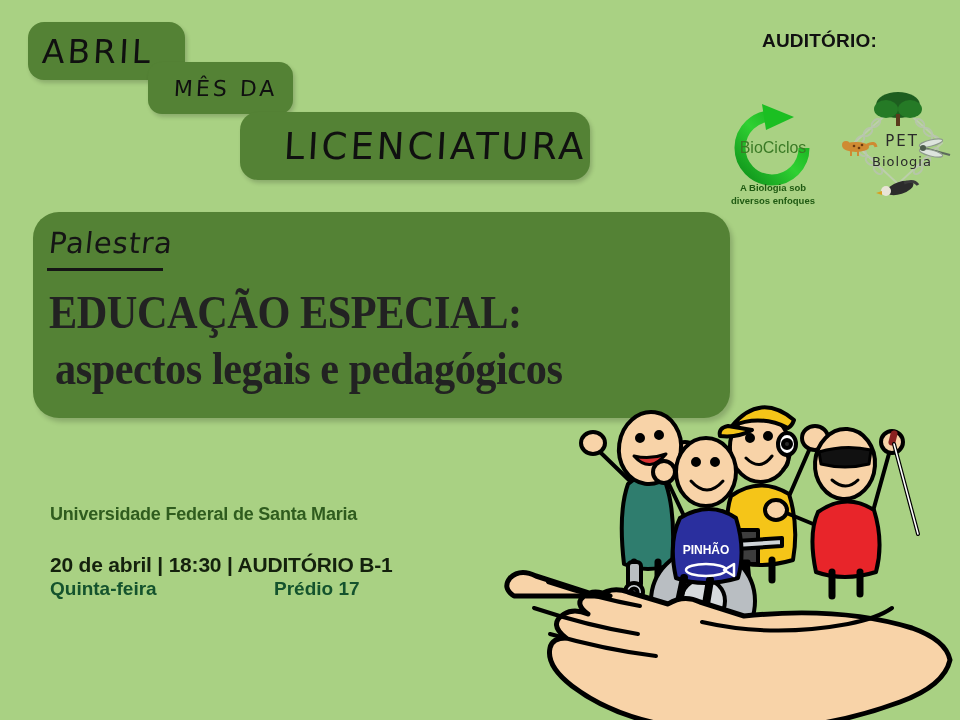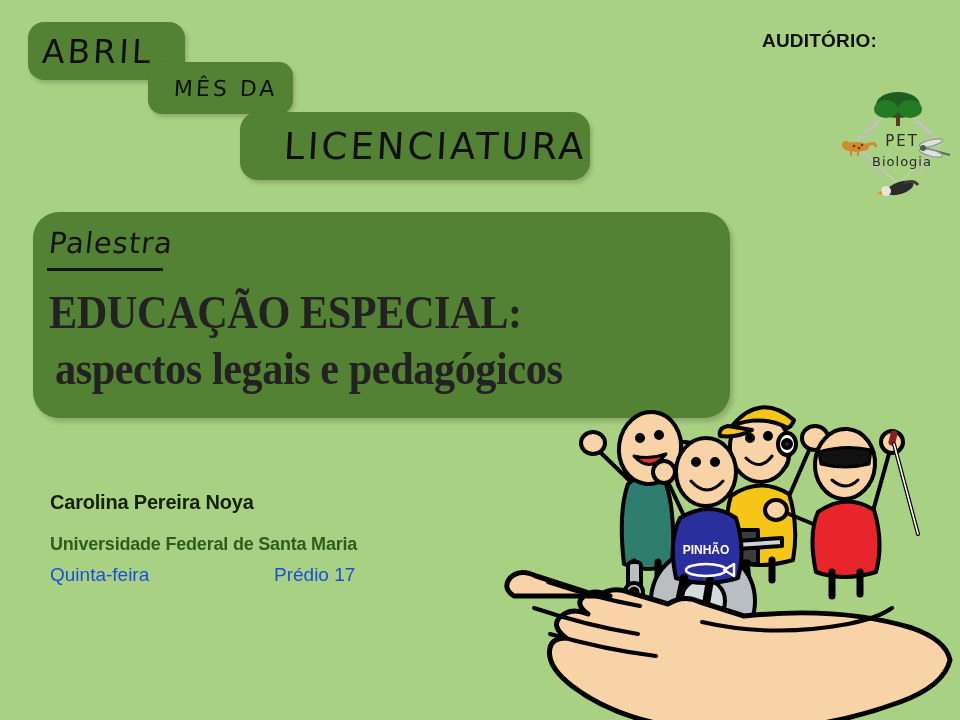--- a/index.html
+++ b/index.html
@@ -79,21 +79,21 @@
   #title-line1{ top:74px; font-size:46px; }
   #title-line2{ top:130px; left:22px; font-size:46px; }
 
   
   #speaker-block{ position:absolute;left:50px;top:486px;width:440px; }
   .ln{ white-space:nowrap; font-family:"Liberation Sans", sans-serif; }
   #palestrante-head{ font-size:21px;font-weight:bold;color:#2f5c1e;letter-spacing:.3px;line-height:1.18; }
   #speaker-name{ font-size:20px;font-weight:bold;color:#14210d;letter-spacing:-.2px;line-height:1.35;margin-top:3px; }
   #speaker-org{ font-size:18px;font-weight:bold;color:#2f5c1e;letter-spacing:-.2px;line-height:1.35;margin-top:16px; }
   #event-line{ font-size:21px;font-weight:bold;color:#14210d;letter-spacing:-.2px;margin-top:27px; }
-  #detail-row{ display:flex;margin-top:8px;font-size:19px;font-weight:normal;color:#1d4ed8; }
+  #detail-row{ display:flex;margin-top:1px;font-size:19px;font-weight:bold;color:#14532d; }
   #detail-day{ width:224px; }
 
   
   #illustration{ position:absolute;left:488px;top:386px;width:472px;height:334px; }
 </style>
 </head>
 <body>
 
 <div class="poster">
 
@@ -102,20 +102,38 @@
   </div>
   <div class="tab" id="tab-mes">
     <span class="tab-txt">MÊS DA</span>
   </div>
   <div class="tab" id="tab-lic">
     <span class="tab-txt">LICENCIATURA</span>
   </div>
 
   <div id="realizacao">AUDITÓRIO:</div>
 
+  <div id="logo-biociclos">
+    <svg viewBox="0 0 110 115" width="110" height="115">
+      <defs>
+        <linearGradient id="gbio" x1="0" y1="1" x2="1" y2="0">
+          <stop offset="0" stop-color="#0d8f19"></stop>
+          <stop offset="0.5" stop-color="#2fd132"></stop>
+          <stop offset="1" stop-color="#0fa318"></stop>
+        </linearGradient>
+      </defs>
+      <g>
+        <path d="M55 20 A32 32 0 1 0 86 52" fill="none" stroke="url(#gbio)" stroke-width="11" stroke-linecap="butt"></path>
+        <polygon points="44,8 76,21 48,34" fill="#1bbf22"></polygon>
+      </g>
+      <text x="55" y="57" text-anchor="middle" font-family="Liberation Sans, sans-serif" font-size="16" fill="#3a7a25">BioCiclos</text>
+      <text x="55" y="95" text-anchor="middle" font-family="Liberation Sans, sans-serif" font-size="9.5" font-weight="bold" fill="#1f5a12">A Biologia sob</text>
+      <text x="55" y="108" text-anchor="middle" font-family="Liberation Sans, sans-serif" font-size="9.5" font-weight="bold" fill="#1f5a12">diversos enfoques</text>
+    </svg>
+  </div>
 
   <div id="logo-pet">
     <svg viewBox="0 0 120 110" width="120" height="110">
 
       <g fill="none" stroke="#b9c4b0" stroke-width="2">
         <path d="M60 16 L104 55 L60 96 L16 55 Z" stroke="#c3cdb8" stroke-width="2" opacity="0.75"></path>
         <g opacity="0.85">
           <ellipse cx="38" cy="35" rx="5" ry="3" transform="rotate(-42 38 35)"></ellipse>
           <ellipse cx="30" cy="44" rx="5" ry="3" transform="rotate(-42 30 44)"></ellipse>
           <ellipse cx="22" cy="52" rx="5" ry="3" transform="rotate(-42 22 52)"></ellipse>
@@ -169,22 +187,22 @@
   </div>
 
   <div id="main-panel">
     <div id="palestra-label">Palestra</div>
     <div id="palestra-underline"></div>
     <div id="title-line1">EDUCAÇÃO ESPECIAL:</div>
     <div id="title-line2">aspectos legais e pedagógicos</div>
   </div>
 
   <div id="speaker-block">
-    <div class="ln" id="speaker-name">Carolina Pereira Noya</div>
     <div class="ln" id="speaker-org">Universidade Federal de Santa Maria</div>
+    <div class="ln" id="event-line">20 de abril | 18:30 | AUDITÓRIO B-1</div>
     <div id="detail-row">
       <div class="ln" id="detail-day">Quinta-feira</div>
       <div class="ln" id="detail-building">Prédio 17</div>
     </div>
   </div>
 
   <div id="illustration">
     <svg viewBox="0 0 472 334" width="472" height="334">
       <g stroke="#000" stroke-width="4" stroke-linejoin="round" stroke-linecap="round">
 

